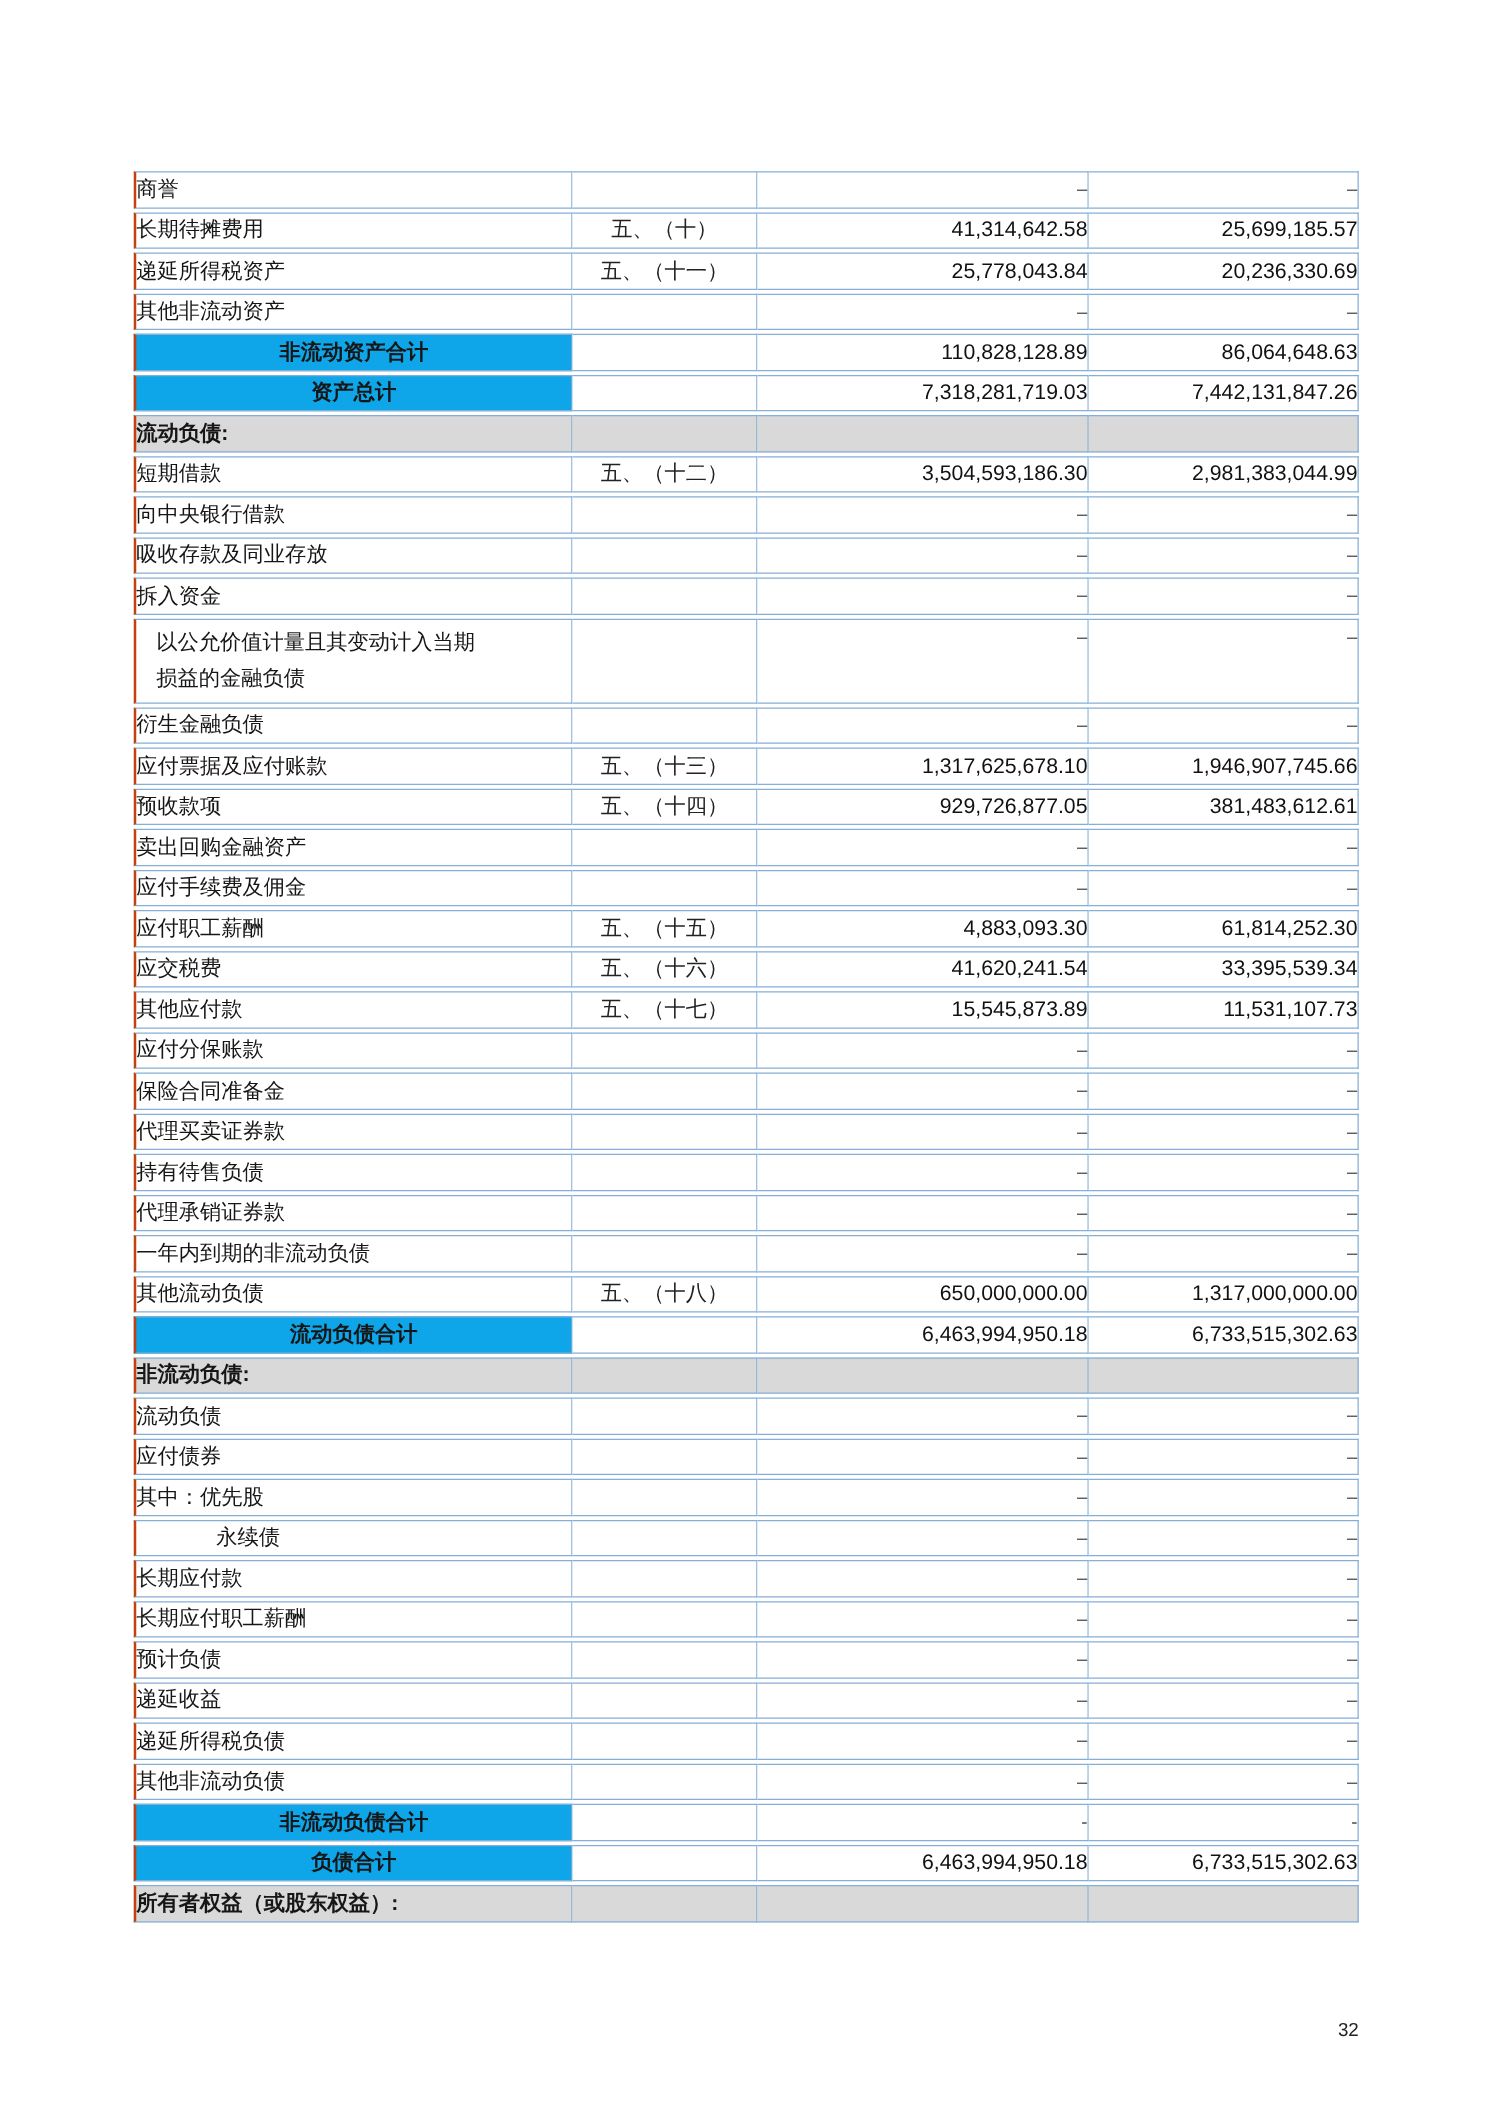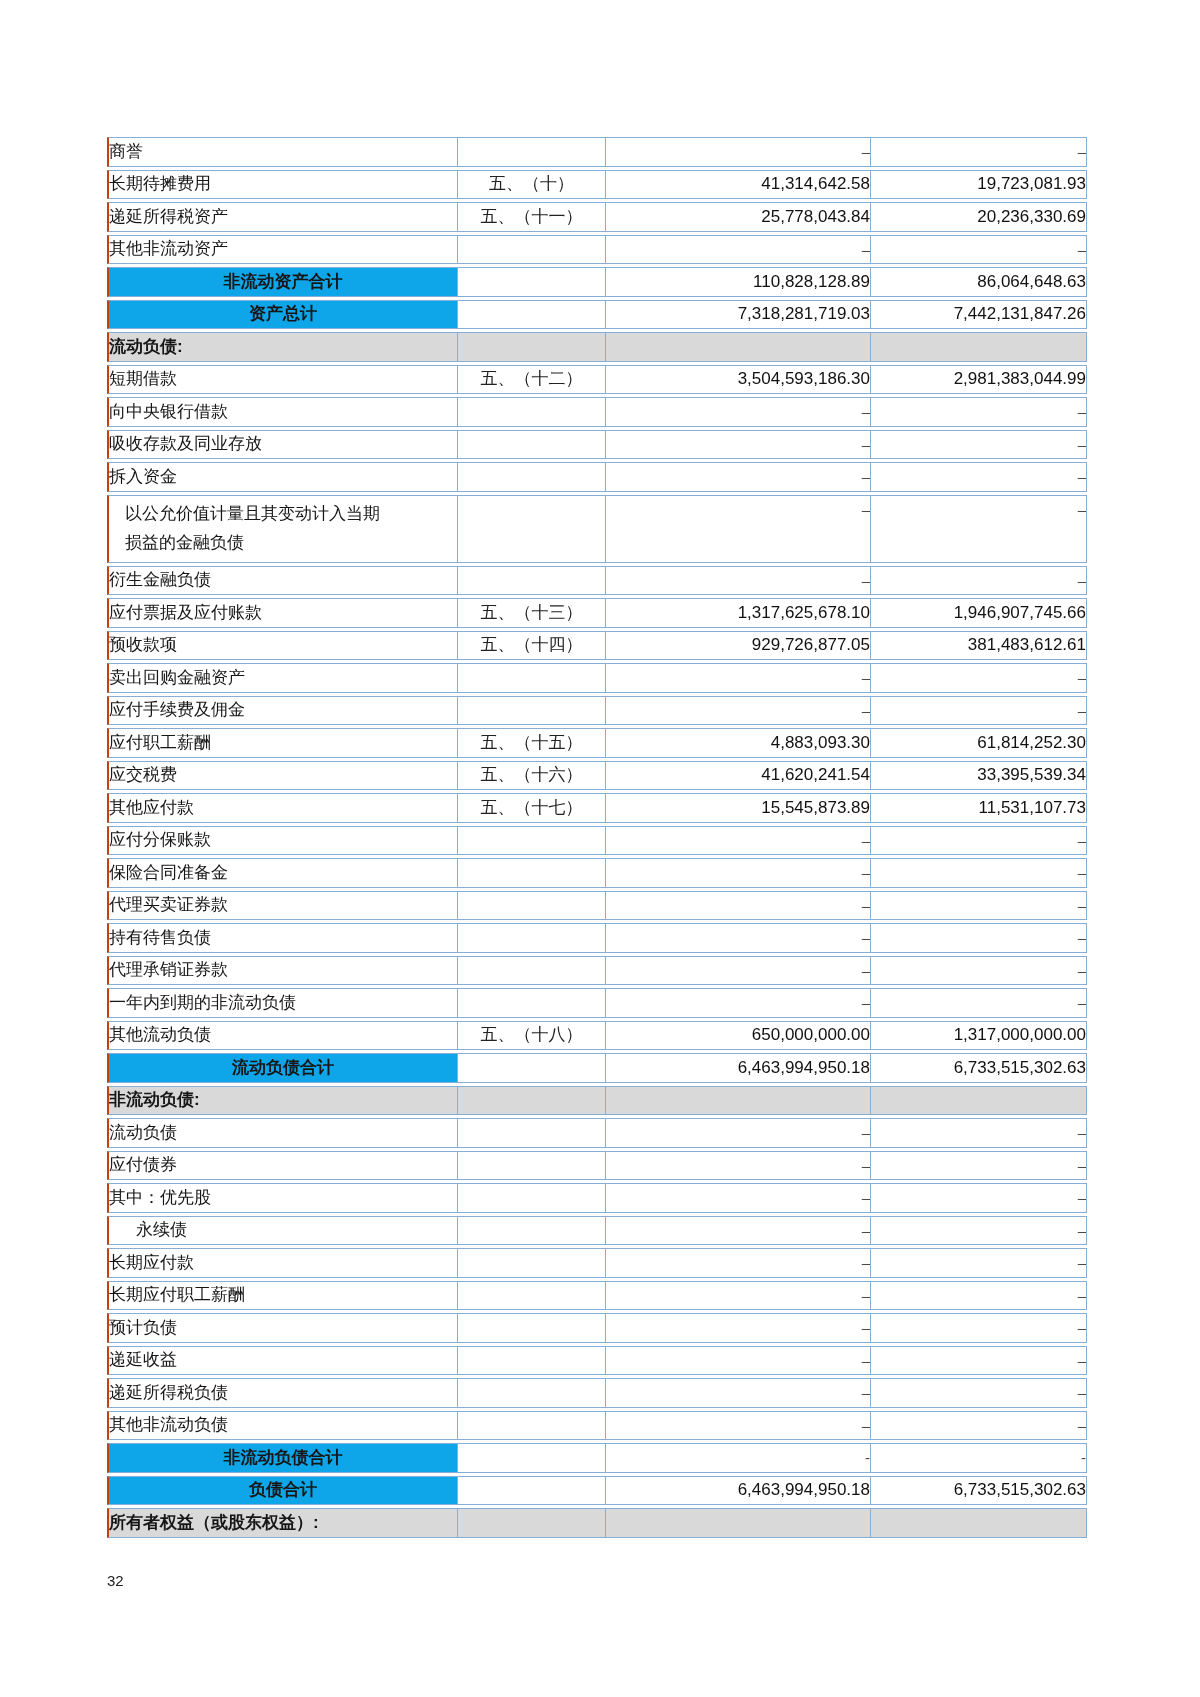--- a/index.html
+++ b/index.html
@@ -45,37 +45,37 @@
   }
   td.c3.dash,td.c4.dash{color:#4a4a4a;font-size:15px;}
   tr.subtotal td.c1{
     text-align:center;
     font-weight:bold;
     background:#0ea5e9;
     padding-left:0;
   }
   tr.section td{background:#d9d9d9;}
   tr.section td.c1{font-weight:bold;}
-  tr.item-indent td.c1{padding-left:27px;}
+  tr.item-indent td.c1{padding-left:64px;}
   tr.item-wrap td{height:61px;padding-left:16px;}
   tr.item-wrap td.c1{
     vertical-align:middle;
     white-space:normal;
     line-height:1.65;
   }
   tr.item-wrap td.c2,
   tr.item-wrap td.c3,
   tr.item-wrap td.c4{
     vertical-align:top;
     padding-top:5px;
   }
   .pagenum{
     position:absolute;
-    left:107px;top:1572px;width:980px;
-    text-align:left;
+    left:107px;top:1616px;width:980px;
+    text-align:right;
     font-size:15px;color:#222;
   }
 </style>
 </head>
 <body>
 
 <div class="page">
   <table class="bs">
     <colgroup>
       <col style="width:351px">
@@ -87,21 +87,21 @@
         <tr class="item">
           <td class="c1">商誉</td>
           <td class="c2"></td>
           <td class="c3 dash">–</td>
           <td class="c4 dash">–</td>
         </tr>
         <tr class="item">
           <td class="c1">长期待摊费用</td>
           <td class="c2">五、（十）</td>
           <td class="c3">41,314,642.58</td>
-          <td class="c4">19,723,081.93</td>
+          <td class="c4">25,699,185.57</td>
         </tr>
         <tr class="item">
           <td class="c1">递延所得税资产</td>
           <td class="c2">五、（十一）</td>
           <td class="c3">25,778,043.84</td>
           <td class="c4">20,236,330.69</td>
         </tr>
         <tr class="item">
           <td class="c1">其他非流动资产</td>
           <td class="c2"></td>

